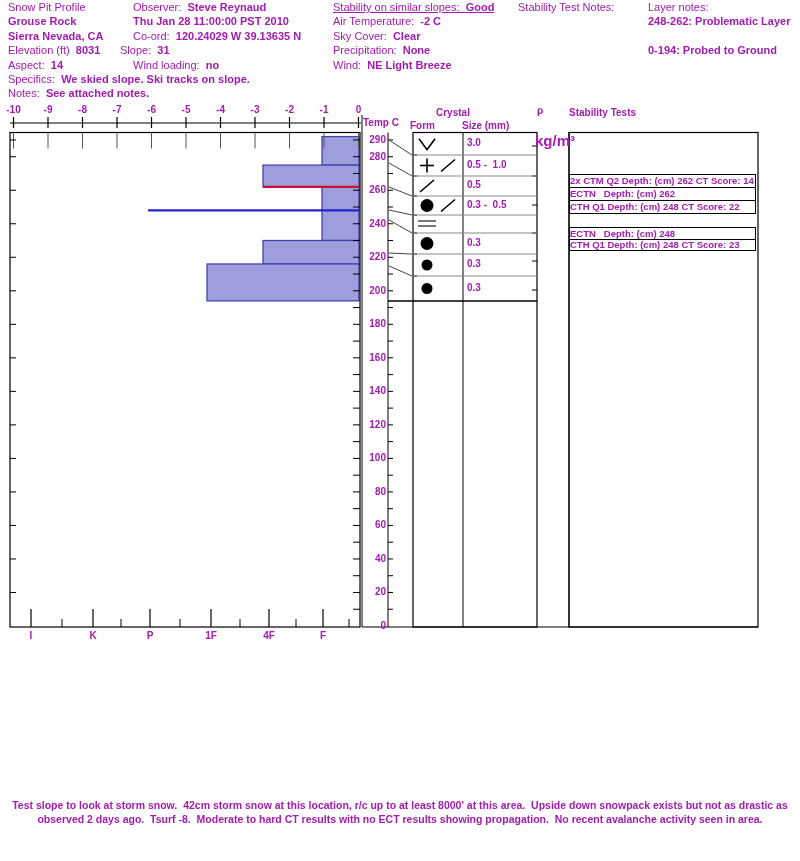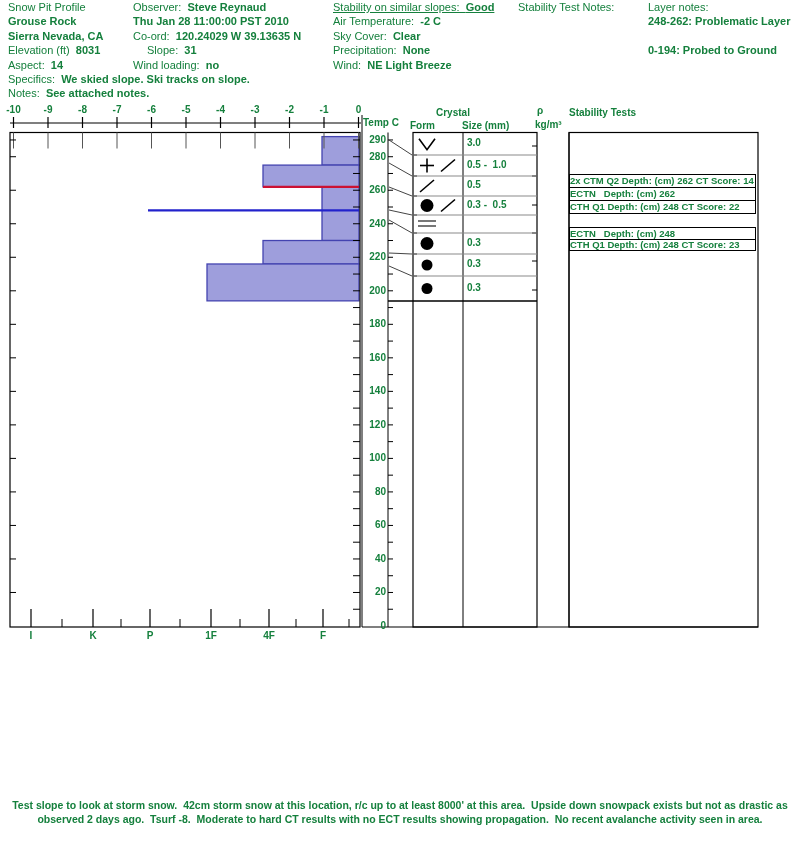--- a/index.html
+++ b/index.html
@@ -1,17 +1,17 @@
 <!DOCTYPE html>
 <html><head>
 <meta charset="utf-8">
 <style>
   html,body{margin:0;padding:0;background:#ffffff;}
   #stage{position:relative;width:800px;height:861px;background:#ffffff;overflow:hidden;
-         font-family:"Liberation Sans", sans-serif;color:#15803d;}
+         font-family:"Liberation Sans", sans-serif;color:#a21caf;}
   .hrow{position:absolute;font-size:11px;line-height:12px;white-space:pre;}
   .hlabel{font-weight:normal;}
   .hval{font-weight:bold;}
   .axlab{position:absolute;font-size:10px;font-weight:bold;text-align:center;}
   .dlab{position:absolute;font-size:10px;font-weight:bold;text-align:right;width:46px;}
   .colhead{position:absolute;font-size:10px;font-weight:bold;text-align:left;white-space:pre;}
   .sizeval{position:absolute;font-size:10px;font-weight:bold;white-space:pre;}
   .testrow{position:absolute;border:1px solid #000;background:#fff;font-size:9.5px;font-weight:bold;
            white-space:pre;padding-left:0;overflow:hidden;line-height:12px;}
   .footer-line{position:absolute;width:800px;text-align:center;font-size:10.5px;font-weight:bold;white-space:pre;}
@@ -26,21 +26,21 @@
       <div class="hrow" style="left:8px;top:1px;"><span class="hlabel">Snow Pit Profile  </span><span class="hval"></span></div>
       <div class="hrow" style="left:8px;top:15.4px;"><span class="hlabel"></span><span class="hval">Grouse Rock</span></div>
       <div class="hrow" style="left:8px;top:29.8px;"><span class="hlabel"></span><span class="hval">Sierra Nevada, CA</span></div>
       <div class="hrow" style="left:8px;top:44.2px;"><span class="hlabel">Elevation (ft)  </span><span class="hval">8031</span></div>
       <div class="hrow" style="left:8px;top:58.6px;"><span class="hlabel">Aspect:  </span><span class="hval">14</span></div>
       <div class="hrow" style="left:8px;top:73px;"><span class="hlabel">Specifics:  </span><span class="hval">We skied slope. Ski tracks on slope.</span></div>
       <div class="hrow" style="left:8px;top:87.4px;"><span class="hlabel">Notes:  </span><span class="hval">See attached notes.</span></div>
       <div class="hrow" style="left:133px;top:1px;"><span class="hlabel">Observer:  </span><span class="hval">Steve Reynaud</span></div>
       <div class="hrow" style="left:133px;top:15.4px;"><span class="hlabel"></span><span class="hval">Thu Jan 28 11:00:00 PST 2010</span></div>
       <div class="hrow" style="left:133px;top:29.8px;"><span class="hlabel">Co-ord:  </span><span class="hval">120.24029 W 39.13635 N</span></div>
-      <div class="hrow" style="left:147px;top:44.2px;"><span class="hlabel">Slope:  </span><span class="hval">31</span></div>
+      <div class="hrow" style="left:120px;top:44.2px;"><span class="hlabel">Slope:  </span><span class="hval">31</span></div>
       <div class="hrow" style="left:133px;top:58.6px;"><span class="hlabel">Wind loading:  </span><span class="hval">no</span></div>
       <div class="hrow" style="left:333px;top:1px;text-decoration:underline;"><span class="hlabel">Stability on similar slopes:  </span><span class="hval">Good</span></div>
       <div class="hrow" style="left:333px;top:15.4px;"><span class="hlabel">Air Temperature:  </span><span class="hval">-2 C</span></div>
       <div class="hrow" style="left:333px;top:29.8px;"><span class="hlabel">Sky Cover:  </span><span class="hval">Clear</span></div>
       <div class="hrow" style="left:333px;top:44.2px;"><span class="hlabel">Precipitation:  </span><span class="hval">None</span></div>
       <div class="hrow" style="left:333px;top:58.6px;"><span class="hlabel">Wind:  </span><span class="hval">NE Light Breeze</span></div>
       <div class="hrow" style="left:518px;top:1px;"><span class="hlabel">Stability Test Notes:  </span><span class="hval"></span></div>
       <div class="hrow" style="left:648px;top:1px;"><span class="hlabel">Layer notes:  </span><span class="hval"></span></div>
       <div class="hrow" style="left:648px;top:15.4px;"><span class="hlabel"></span><span class="hval">248-262: Problematic Layer</span></div>
       <div class="hrow" style="left:648px;top:29.8px;"><span class="hlabel"></span><span class="hval"></span></div>
@@ -212,21 +212,21 @@
       <circle cx="427" cy="265" r="5.5" fill="#000"></circle>
       <circle cx="427" cy="288.5" r="5.5" fill="#000"></circle>
     </svg>
 
   <div id="labels">
     <div class="colhead" style="left:363px;top:117px;width:40px;text-align:left;">Temp C</div>
     <div class="colhead" style="left:436px;top:107px;width:64px;">Crystal</div>
     <div class="colhead" style="left:410px;top:120px;width:52px;">Form</div>
     <div class="colhead" style="left:462px;top:120px;width:64px;">Size (mm)</div>
     <div class="colhead" style="left:537px;top:105px;width:32px;">ρ</div>
-    <div class="colhead" style="left:535px;top:119px;width:36px;font-size:10px;">kg/m³</div>
+    <div class="colhead" style="left:535px;top:132px;width:36px;font-size:15px;">kg/m³</div>
     <div class="colhead" style="left:569px;top:107px;width:190px;">Stability Tests</div>
   <div class="axlab" style="left:-1.5px;top:104px;width:30px;">-10</div>
       <div class="axlab" style="left:33px;top:104px;width:30px;">-9</div>
       <div class="axlab" style="left:67.5px;top:104px;width:30px;">-8</div>
       <div class="axlab" style="left:102px;top:104px;width:30px;">-7</div>
       <div class="axlab" style="left:136.5px;top:104px;width:30px;">-6</div>
       <div class="axlab" style="left:171px;top:104px;width:30px;">-5</div>
       <div class="axlab" style="left:205.5px;top:104px;width:30px;">-4</div>
       <div class="axlab" style="left:240px;top:104px;width:30px;">-3</div>
       <div class="axlab" style="left:274.5px;top:104px;width:30px;">-2</div>

